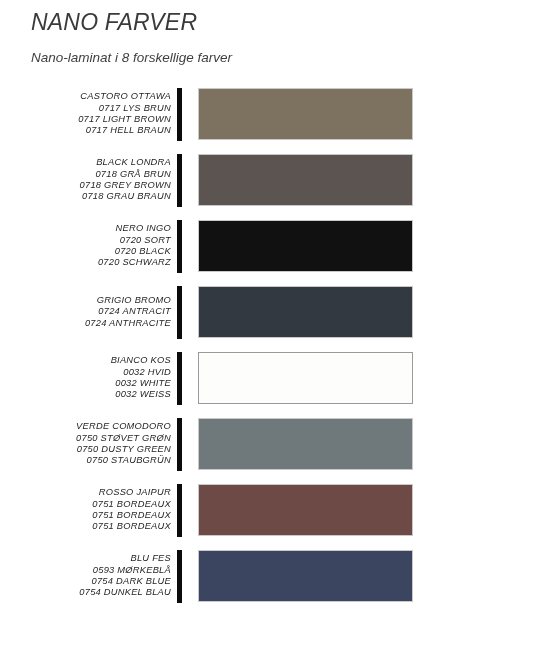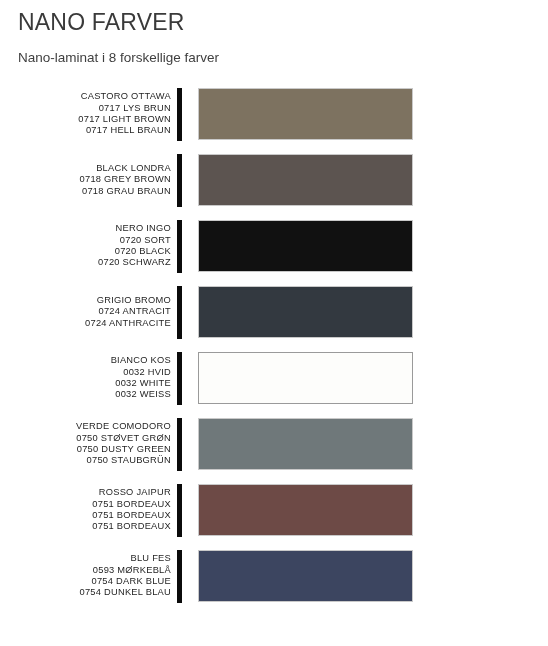--- a/index.html
+++ b/index.html
@@ -18,21 +18,22 @@
 
   .page {
     position: relative;
     width: 548px;
     height: 646px;
     background: #ffffff;
   }
 
   
   .header {
-    padding: 8px 0 0 18px;
+    padding: 8px 0 0 31px;
+    font-style: italic;
   }
   .title {
     font-size: 23px;
     font-weight: 400;
     line-height: 28px;
     color: #3a3a3a;
     letter-spacing: 0.2px;
     margin: 0;
     padding: 0;
     white-space: nowrap;
@@ -44,20 +45,21 @@
     color: #3f3f3f;
     margin: 13px 0 0 0;
     padding: 0;
     white-space: nowrap;
   }
 
   
   .color-list {
     margin-top: 14px;
     padding: 0;
+    font-style: italic;
   }
   .color-row {
     display: flex;
     align-items: center;
     height: 66px;
   }
   .labels {
     width: 177px;
     text-align: right;
     padding-right: 6px;
@@ -108,20 +110,21 @@
           <span class="line">0717 HELL BRAUN</span>
         </div>
         <div class="divider-bar"></div>
         <div class="swatch-wrap">
           <div class="swatch" style="background: rgb(125, 114, 96);"></div>
         </div>
       </div>
       <div class="color-row">
         <div class="labels">
           <span class="line">BLACK LONDRA</span>
+          <span class="line">0718 GRÅ BRUN</span>
           <span class="line">0718 GREY BROWN</span>
           <span class="line">0718 GRAU BRAUN</span>
         </div>
         <div class="divider-bar"></div>
         <div class="swatch-wrap">
           <div class="swatch" style="background: rgb(92, 84, 80);"></div>
         </div>
       </div>
       <div class="color-row">
         <div class="labels">

